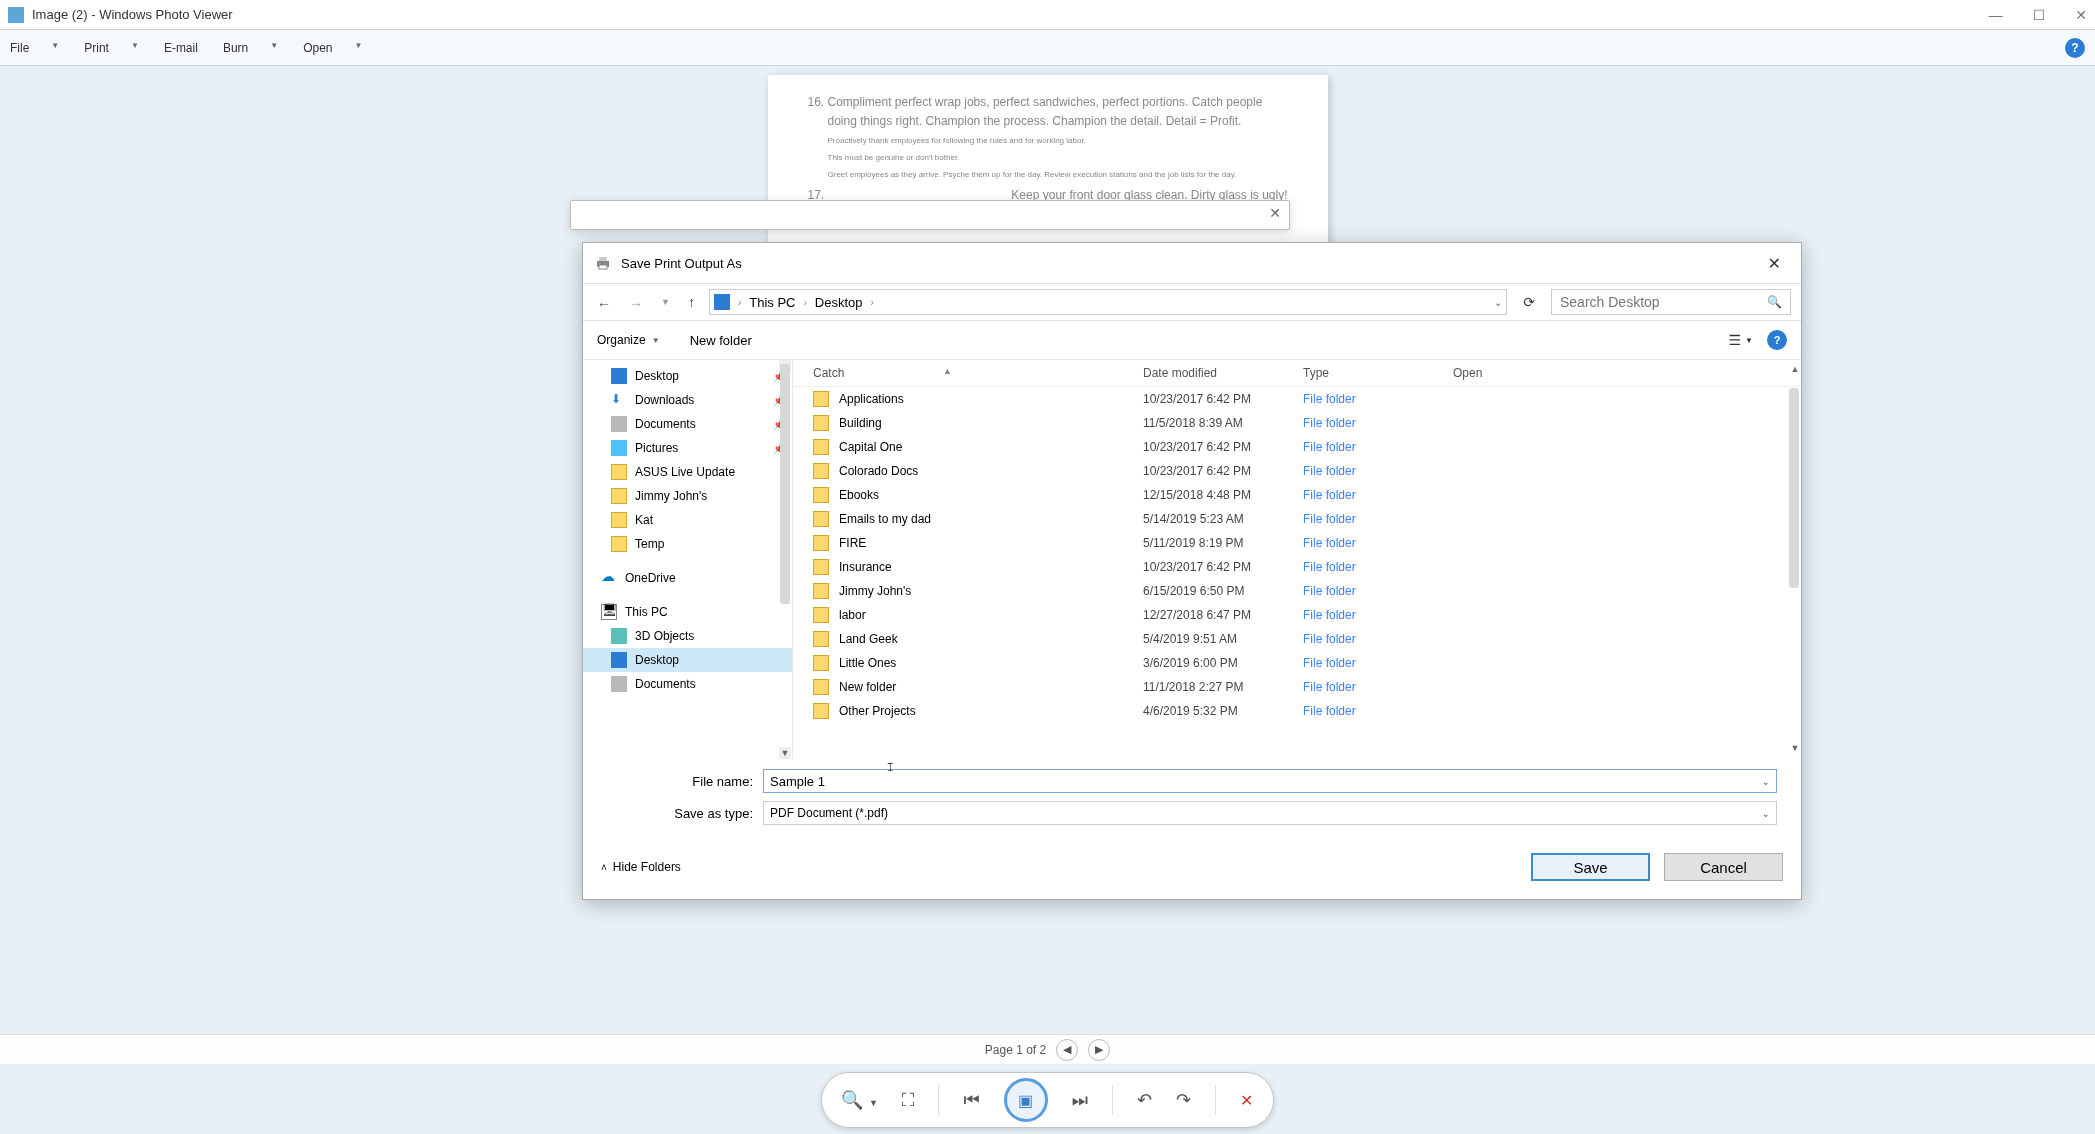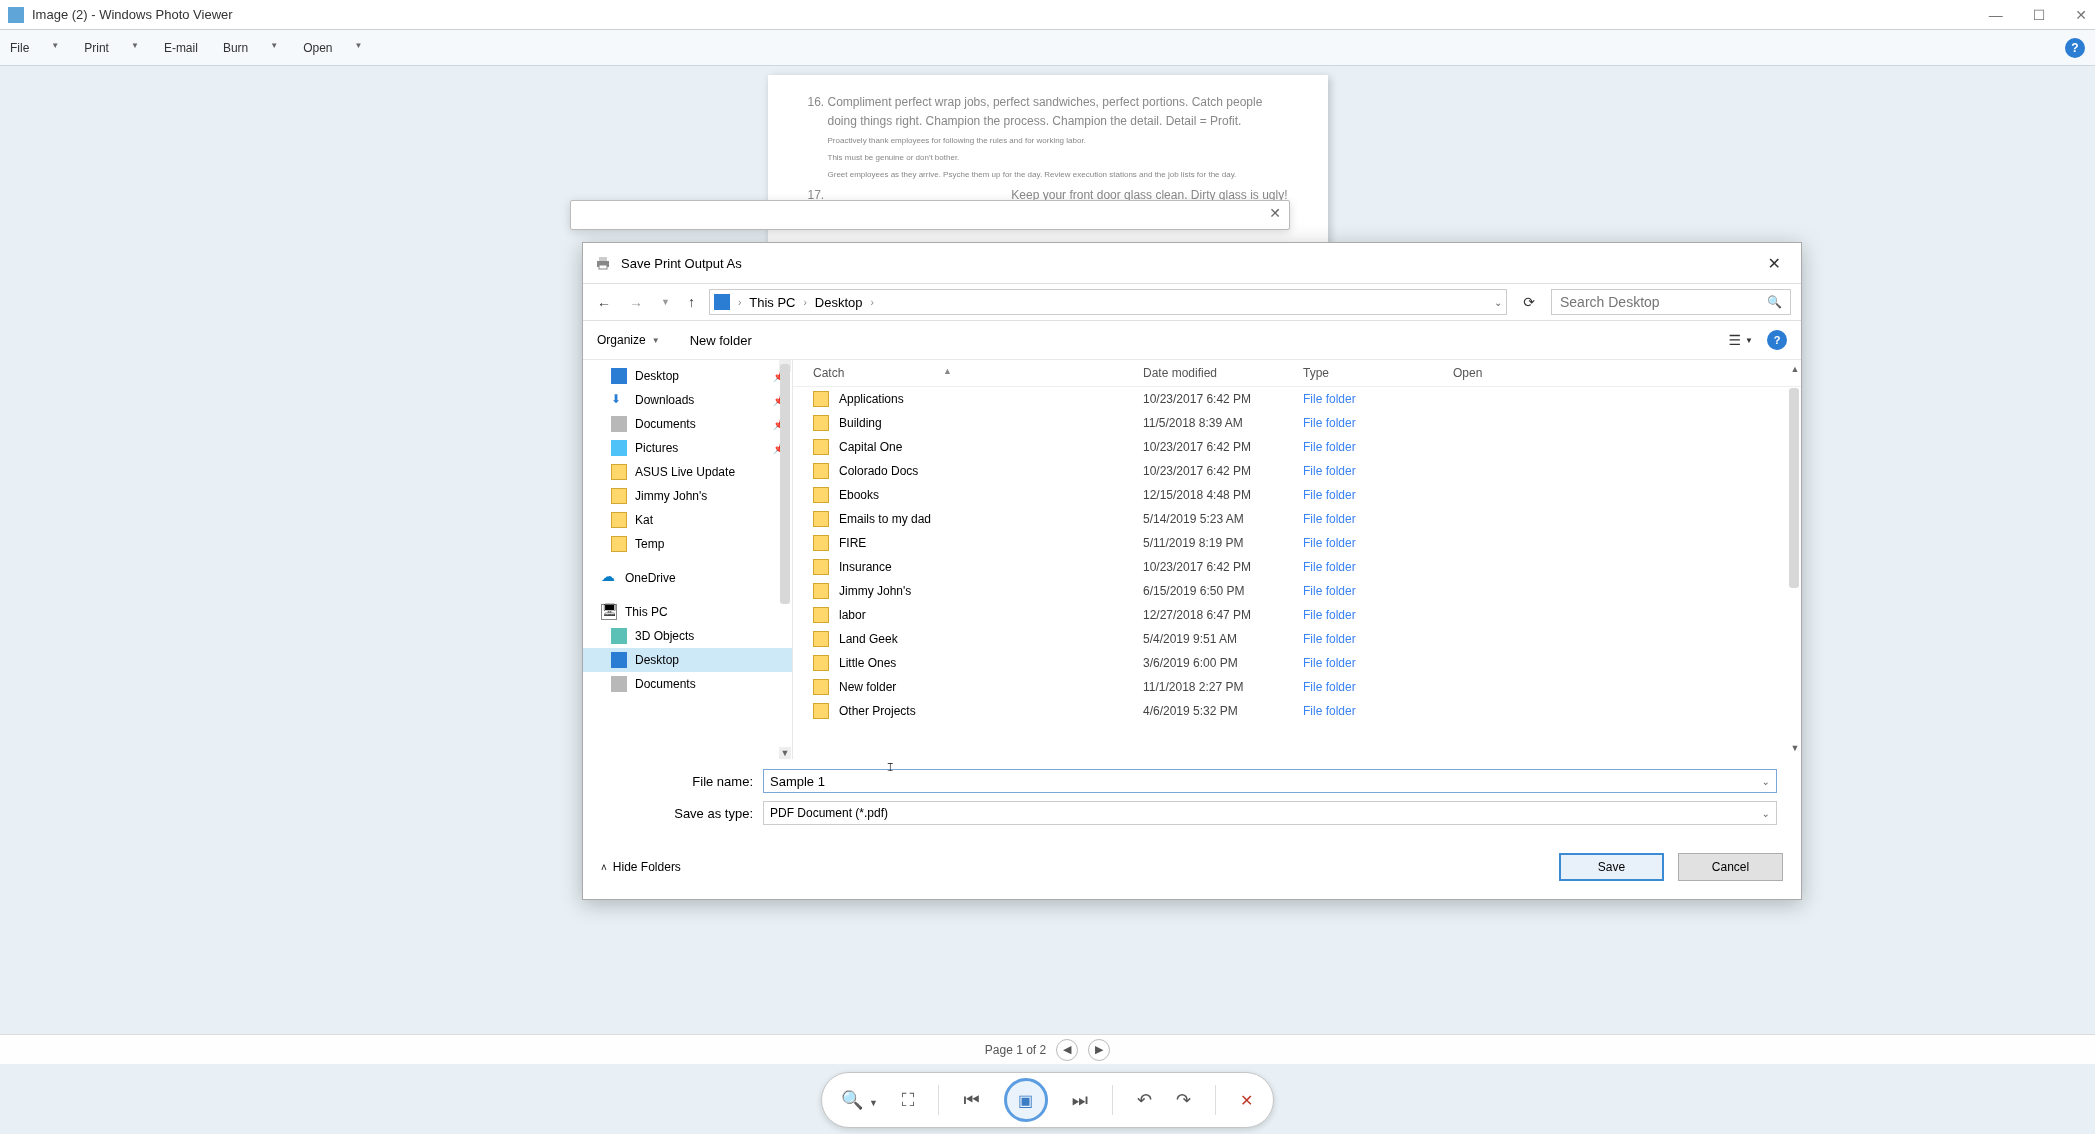--- a/index.html
+++ b/index.html
@@ -93,21 +93,21 @@
 .save-fields .field-input input { border: none; outline: none; flex: 1; font-size: 13px; }
 .save-fields .field-input .drop { color: #666; font-size: 10px; cursor: pointer; margin-left: 6px; }
 .save-fields .field-input.type-box { border-color: #ccc; }
 .cursor-caret { position: absolute; left: 122px; top: -10px; width: 1px; height: 20px; pointer-events: none; color: #000; }
 
 
 .dlg-footer { display: flex; align-items: center; padding: 14px 18px 18px 18px; }
 .dlg-footer .hide-folders { display: flex; align-items: center; gap: 6px; font-size: 13px; cursor: pointer; }
 .dlg-footer .hide-folders .chev { font-size: 10px; }
 .dlg-footer .buttons { margin-left: auto; display: flex; gap: 14px; }
-.dlg-footer .buttons button { width: 105px; height: 28px; border: 1px solid #adadad; background: #e1e1e1; font-size: 12px; cursor: pointer; }
+.dlg-footer .buttons button { width: 119px; height: 28px; border: 1px solid #adadad; background: #e1e1e1; font-size: 15px; cursor: pointer; }
 .dlg-footer .buttons button.primary { border: 2px solid #3a8ad4; background: #e8f0f9; }
 
 
 .page-nav { position: absolute; bottom: 70px; left: 0; right: 0; height: 30px; display: flex; align-items: center; justify-content: center; gap: 10px; color: #555; font-size: 13px; background: #fefefe; border-top: 1px solid #ddd; }
 .page-nav .circ-btn { width: 22px; height: 22px; border: 1px solid #bbb; border-radius: 50%; display: flex; align-items: center; justify-content: center; cursor: pointer; color: #555; font-size: 11px; }
 
 
 .control-strip { position: absolute; bottom: 6px; left: 50%; transform: translateX(-50%); height: 56px; background: #fff; border: 1px solid #c5c5c5; border-radius: 28px; display: flex; align-items: center; padding: 0 20px; gap: 24px; box-shadow: 0 2px 6px rgba(0,0,0,0.15); }
 .control-strip .cs-btn { color: #555; font-size: 18px; cursor: pointer; }
 .control-strip .big-btn { width: 44px; height: 44px; border: 3px solid #5b9de0; border-radius: 50%; background: #eaf3fb; display: flex; align-items: center; justify-content: center; color: #3a7dc5; font-size: 16px; cursor: pointer; }

